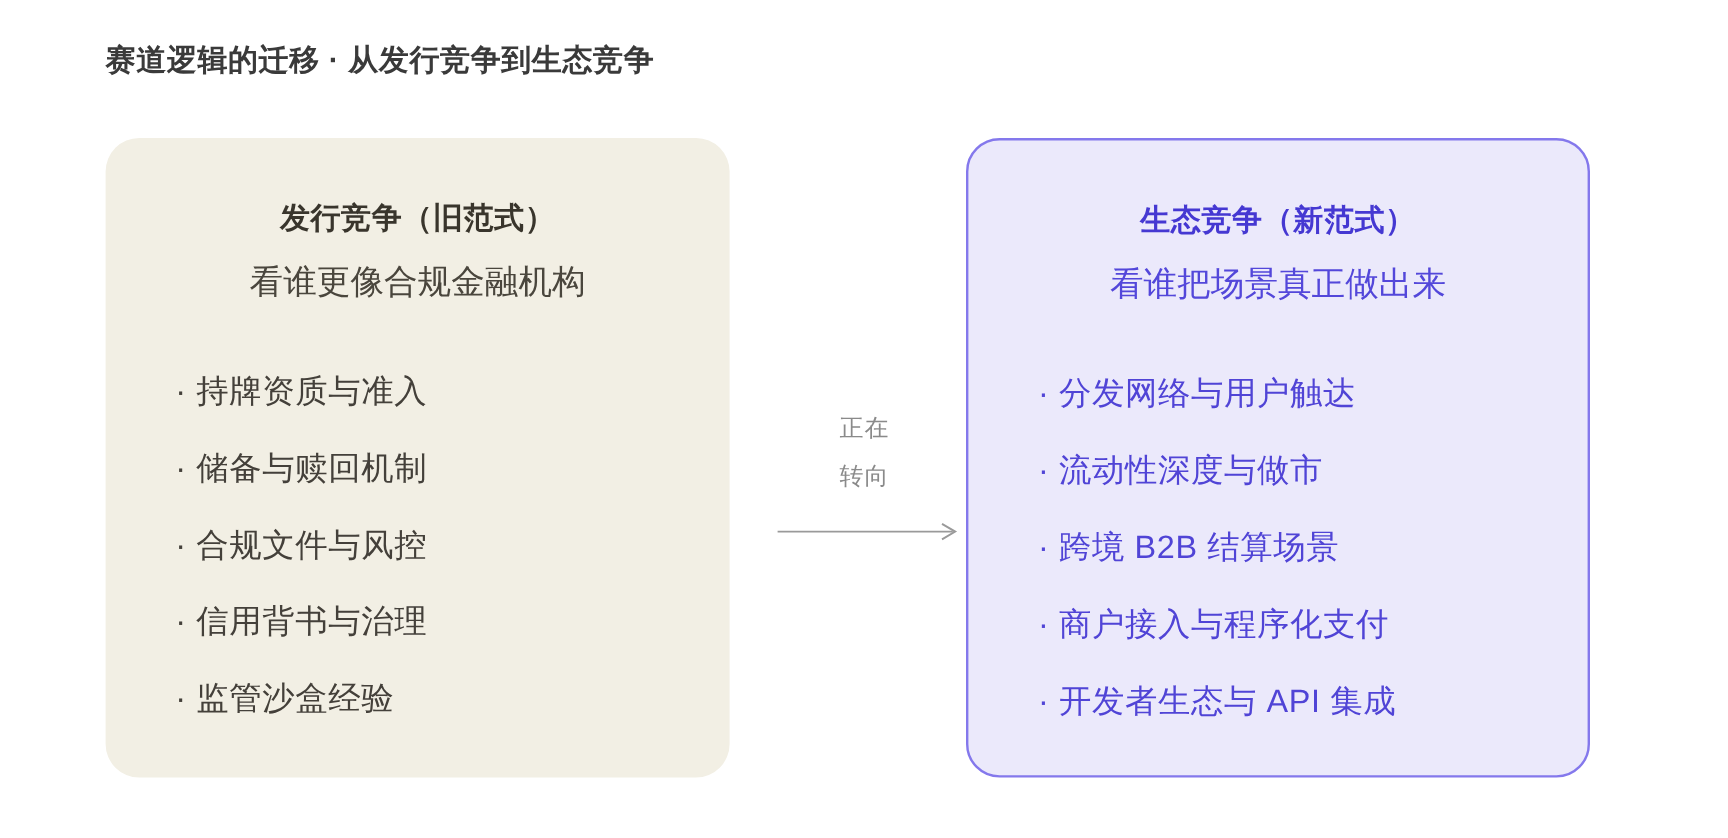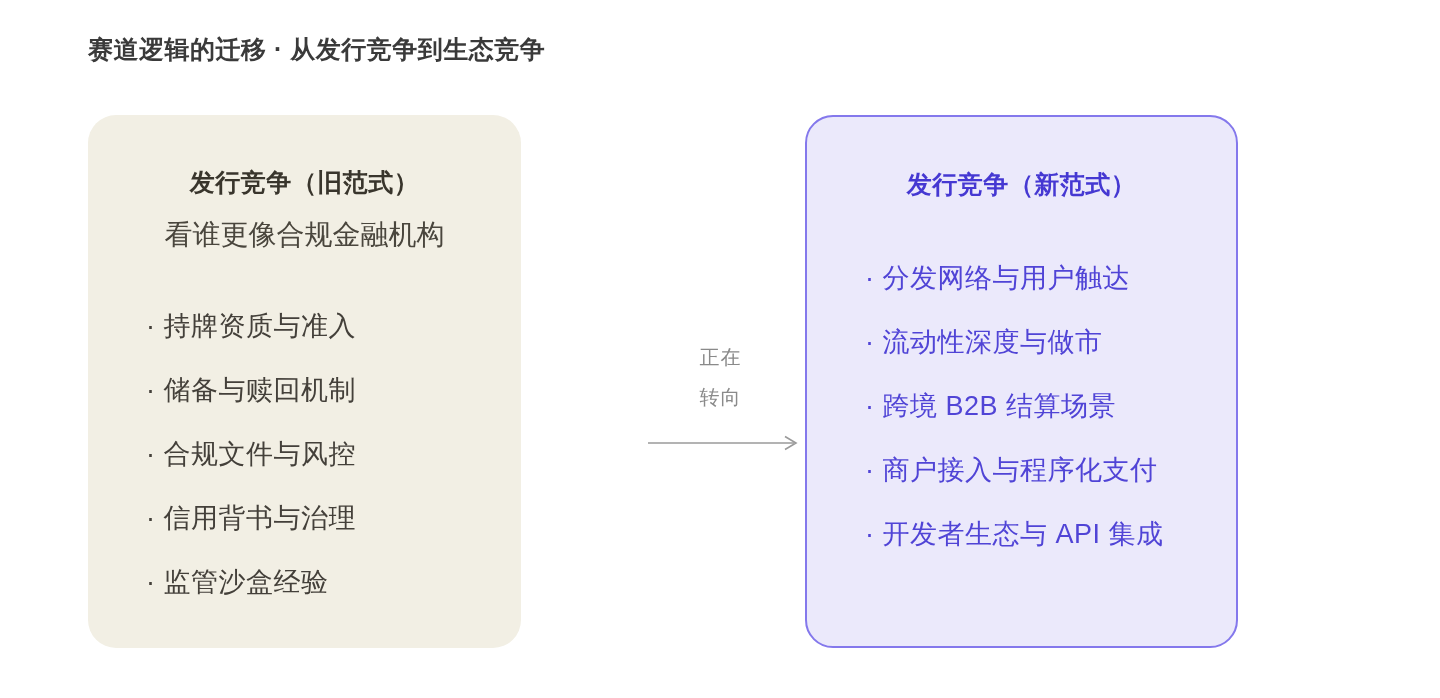--- a/index.html
+++ b/index.html
@@ -21,21 +21,21 @@
     top: 33px;
     margin: 0;
     font-size: 25px;
     font-weight: 700;
     color: #3a3a3a;
     letter-spacing: 0.5px;
   }
   .card {
     position: absolute;
     top: 115px;
-    width: 433px;
+    width: 520px;
     height: 533px;
     border-radius: 28px;
     box-sizing: border-box;
     padding-top: 50px;
   }
   .card-left {
     left: 88px;
     background: #f2efe4;
     color: #3f3b33;
   }
@@ -126,21 +126,22 @@
       <div>正在</div>
       <div>转向</div>
     </div>
     <svg class="arrow-svg" viewBox="0 0 169 16" xmlns="http://www.w3.org/2000/svg">
       <line x1="12" y1="8" x2="158" y2="8" stroke="#9a9a9a" stroke-width="1.6"></line>
       <polyline points="149,1.5 160,8 149,14.5" fill="none" stroke="#9a9a9a" stroke-width="1.6" stroke-linejoin="miter"></polyline>
     </svg>
   </div>
 
   <div class="card card-right">
-    <div class="card-title">发行竞争（新范式）</div>
+    <div class="card-title">生态竞争（新范式）</div>
+    <div class="card-subtitle">看谁把场景真正做出来</div>
     <ul class="card-list">
       <li>· 分发网络与用户触达</li>
       <li>· 流动性深度与做市</li>
       <li>· 跨境 B2B 结算场景</li>
       <li>· 商户接入与程序化支付</li>
       <li>· 开发者生态与 API 集成</li>
     </ul>
   </div>
 
 </div>

